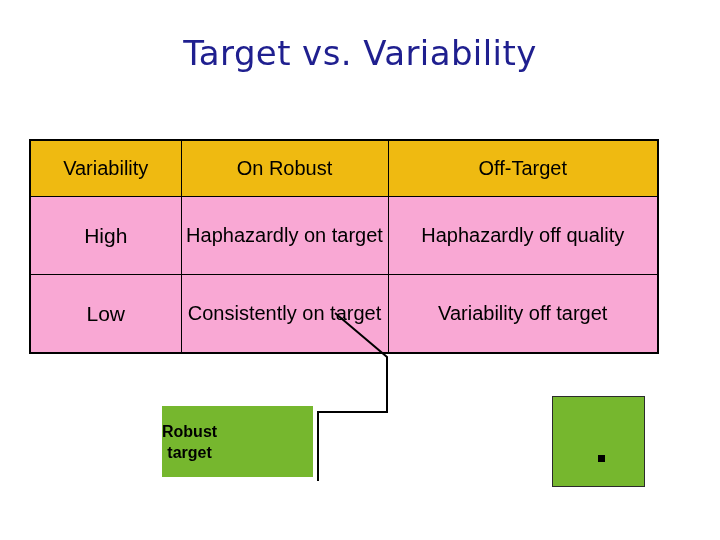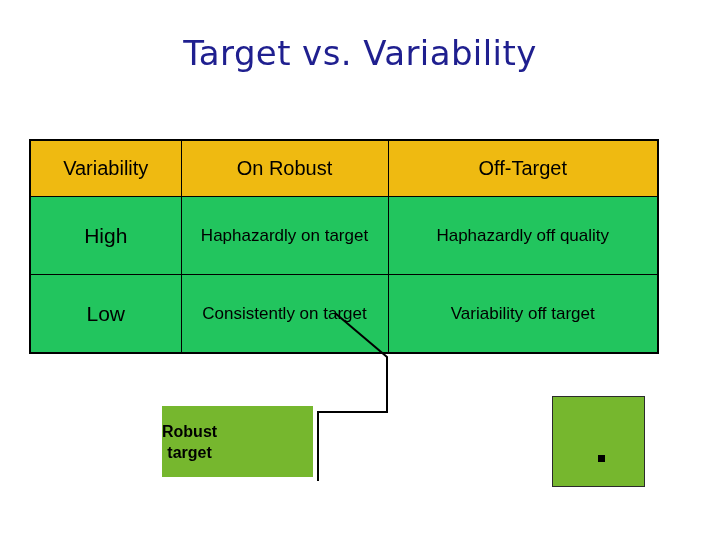--- a/index.html
+++ b/index.html
@@ -58,29 +58,29 @@
   .matrix .col-c { width: 270px; }
 
   .hdr-row td {
     background: #efba11;
     height: 55px;
     font-size: 20px;
     font-weight: 400;
   }
   .body-row td {
     height: 77px;
-    background: #22c55e;
+    background: #f9a8d4;
     margin-left: 20px;
   }
   .rowlabel {
     font-size: 21px;
     line-height: 24px;
   }
   .cellval {
-    font-size: 17px;
+    font-size: 20px;
     line-height: 21px;
     padding: 0 10px;
   }
 
   
   .connector {
     position: absolute;
     left: 0;
     top: 0;
     width: 720px;

